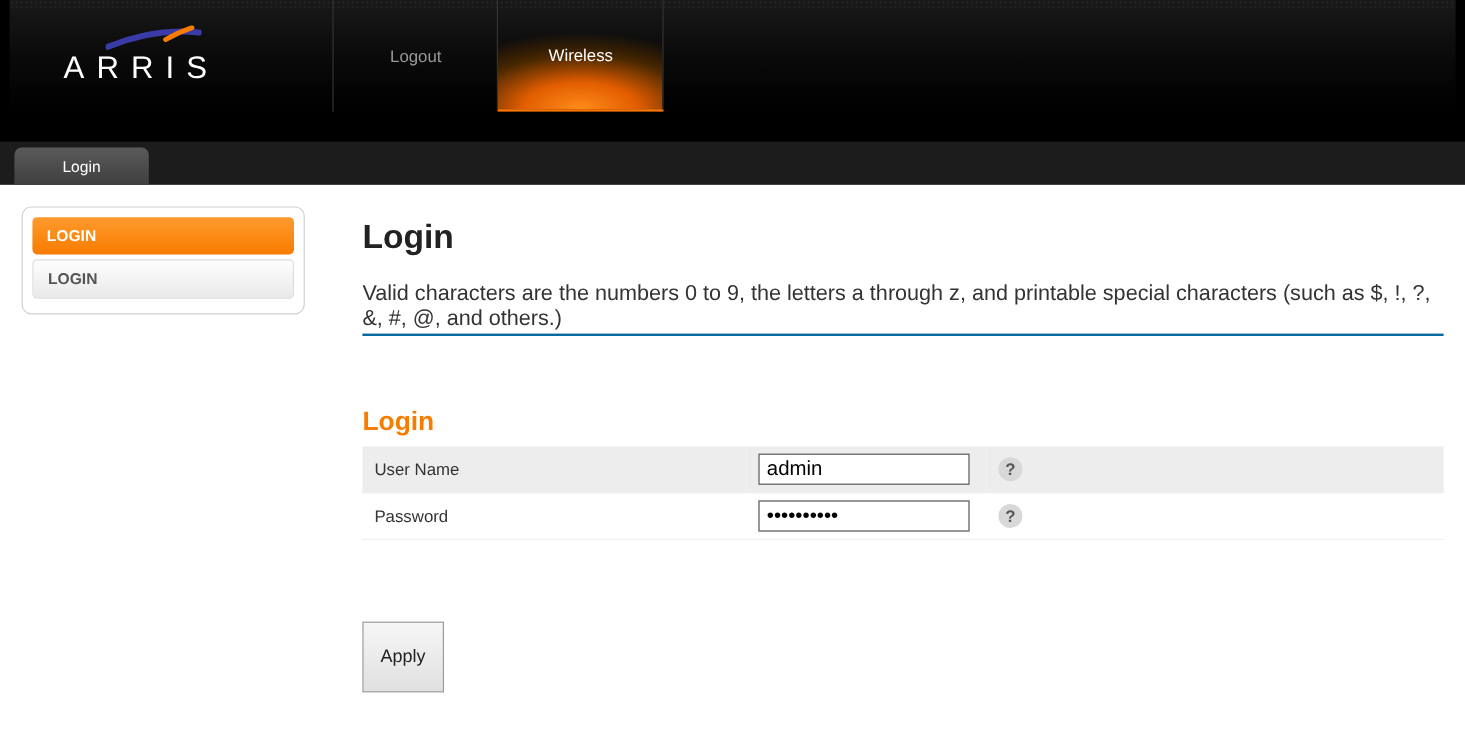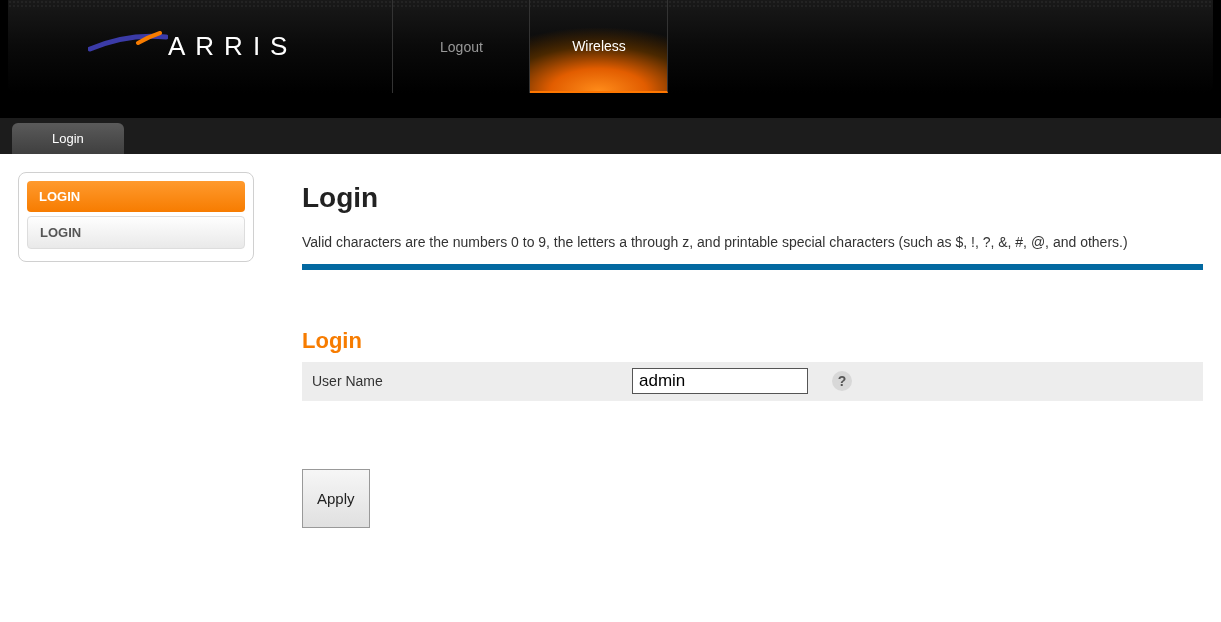--- a/index.html
+++ b/index.html
@@ -30,21 +30,21 @@
       left: 0;
       right: 0;
       height: 8px;
       background-image: radial-gradient(circle, #333 1px, transparent 1px);
       background-size: 4px 4px;
       opacity: 0.4;
     }
     .logo {
       margin-left: 45px;
       display: flex;
-      flex-direction: row;
+      flex-direction: column;
       align-items: flex-start;
     }
     .logo-swoosh {
       width: 80px;
       height: 22px;
       margin-left: 35px;
       margin-bottom: -2px;
     }
     .logo-text {
       color: #fff;
@@ -130,24 +130,24 @@
       flex: 1;
       padding: 10px 10px 0 48px;
     }
     .page-title {
       font-size: 28px;
       font-weight: bold;
       color: #222;
       margin-bottom: 20px;
     }
     .description {
-      font-size: 14px;
+      font-size: 18px;
       color: #333;
-      padding-bottom: 14px;
-      border-bottom: 6px solid #0369a1;
+      padding-bottom: 2px;
+      border-bottom: 2px solid #0369a1;
     }
     .section-title {
       color: #f77c00;
       font-size: 22px;
       font-weight: bold;
       margin-top: 58px;
       margin-bottom: 8px;
     }
     .form-table {
       width: 100%;
@@ -254,18 +254,27 @@
       <tbody>
           <tr class="form-row shaded">
         <td class="label-cell">User Name</td>
         <td class="input-cell">
           <input type="text" value="admin" style="">
         </td>
         <td class="help-cell">
           <span class="help-icon">?</span>
         </td>
       </tr>
+      <tr class="form-row">
+        <td class="label-cell">Password</td>
+        <td class="input-cell">
+          <input type="password" value="••••••••••" style="">
+        </td>
+        <td class="help-cell">
+          <span class="help-icon">?</span>
+        </td>
+      </tr>
     </tbody>
       </table>
 
     <button class="apply-button">Apply</button>
   </div>
 </div>
 
 </body></html>

